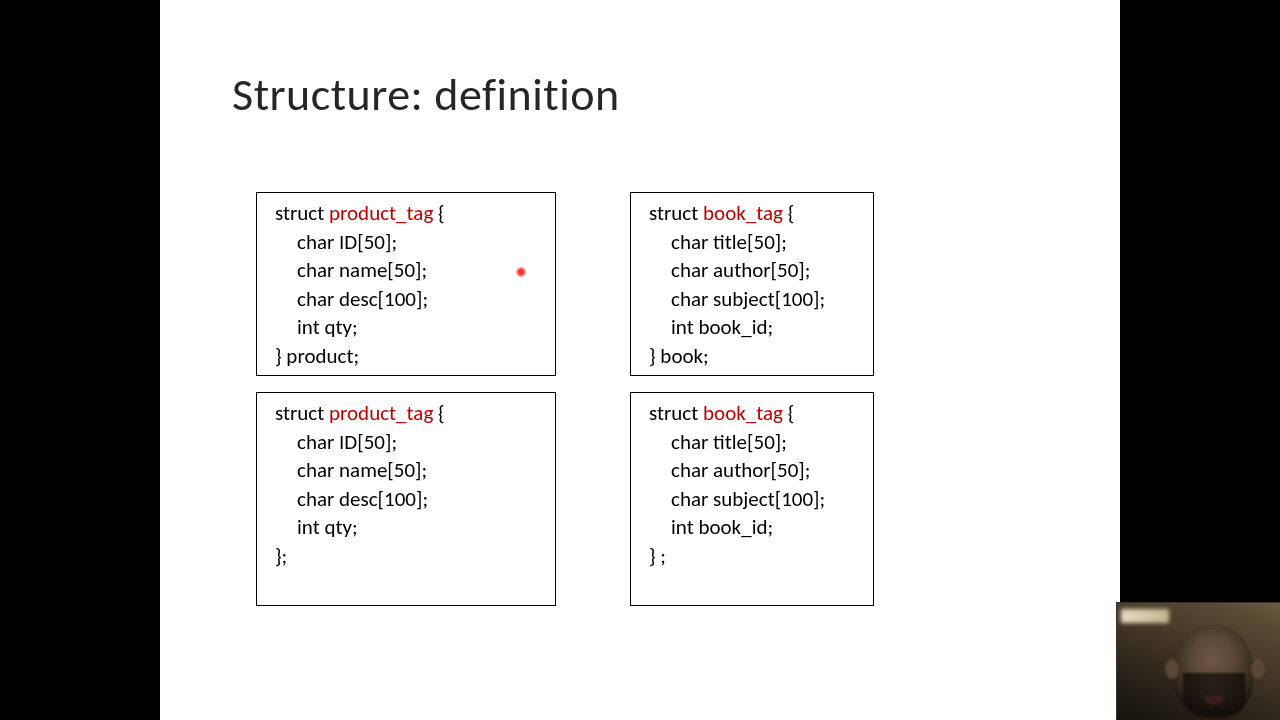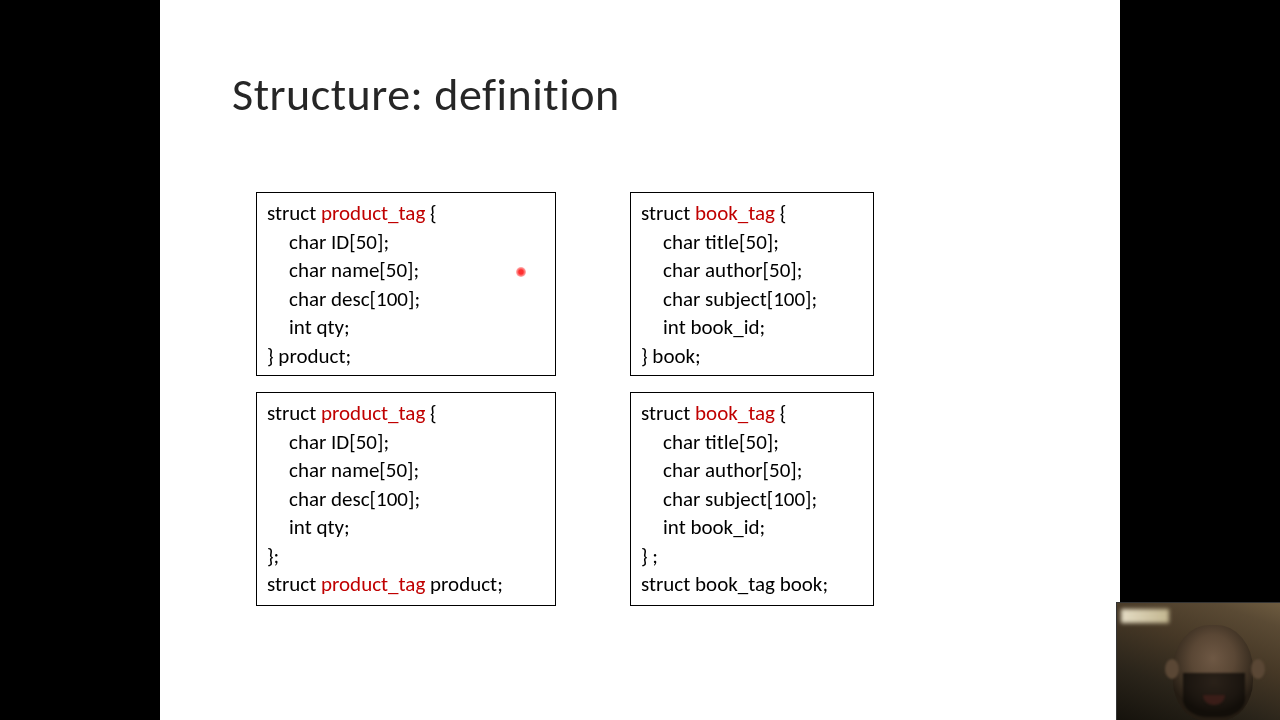--- a/index.html
+++ b/index.html
@@ -28,21 +28,21 @@
   }
   .codebox {
     position: absolute;
     border: 1.5px solid #000;
     background: #fff;
     padding: 6px 10px 6px 10px;
     font-size: 21px;
     line-height: 28.5px;
     color: #000;
   }
-  .codebox .line { white-space: pre; }
+  .codebox .line { white-space: pre; margin-left: 8px; }
   .tag   { color: #c00000; }
   .var   { color: #000000; }
   .indent { display:inline-block; width: 22px; }
 
   #box1 { left: 96px;  top: 192px; width: 300px; height: 184px; }
   #box2 { left: 96px;  top: 392px; width: 300px; height: 214px; }
   #box3 { left: 470px; top: 192px; width: 244px; height: 184px; }
   #box4 { left: 470px; top: 392px; width: 244px; height: 214px; }
 
   .laser {
@@ -119,40 +119,38 @@
     <div class="line"><span>} </span><span class="var">product</span><span>;</span></div>
   </div>
 
   <div id="box2" class="codebox">
     <div class="line"><span>struct </span><span class="tag">product_tag</span><span> {</span></div>
     <div class="line"><span class="indent"></span><span>char ID[50];</span></div>
     <div class="line"><span class="indent"></span><span>char name[50];</span></div>
     <div class="line"><span class="indent"></span><span>char desc[100];</span></div>
     <div class="line"><span class="indent"></span><span>int qty;</span></div>
     <div class="line"><span>};</span></div>
-    <div class="line"><span>struct </span><span class="tag">product_tag</span><span> </span><span class="var">product</span><span>;</span></div>
   </div>
 
   <div id="box3" class="codebox">
     <div class="line"><span>struct </span><span class="tag">book_tag</span><span> {</span></div>
     <div class="line"><span class="indent"></span><span>char title[50];</span></div>
     <div class="line"><span class="indent"></span><span>char author[50];</span></div>
     <div class="line"><span class="indent"></span><span>char subject[100];</span></div>
     <div class="line"><span class="indent"></span><span>int book_id;</span></div>
     <div class="line"><span>} </span><span class="var">book</span><span>;</span></div>
   </div>
 
   <div id="box4" class="codebox">
     <div class="line"><span>struct </span><span class="tag">book_tag</span><span> {</span></div>
     <div class="line"><span class="indent"></span><span>char title[50];</span></div>
     <div class="line"><span class="indent"></span><span>char author[50];</span></div>
     <div class="line"><span class="indent"></span><span>char subject[100];</span></div>
     <div class="line"><span class="indent"></span><span>int book_id;</span></div>
     <div class="line"><span>} ;</span></div>
-    <div class="line"><span>struct book_tag </span><span class="var">book</span><span>;</span></div>
   </div>
 
   <div class="laser"></div>
 </div>
 
 <div class="webcam">
   <div class="head"></div>
   <div class="ear l"></div>
   <div class="ear r"></div>
   <div class="beard"></div>

